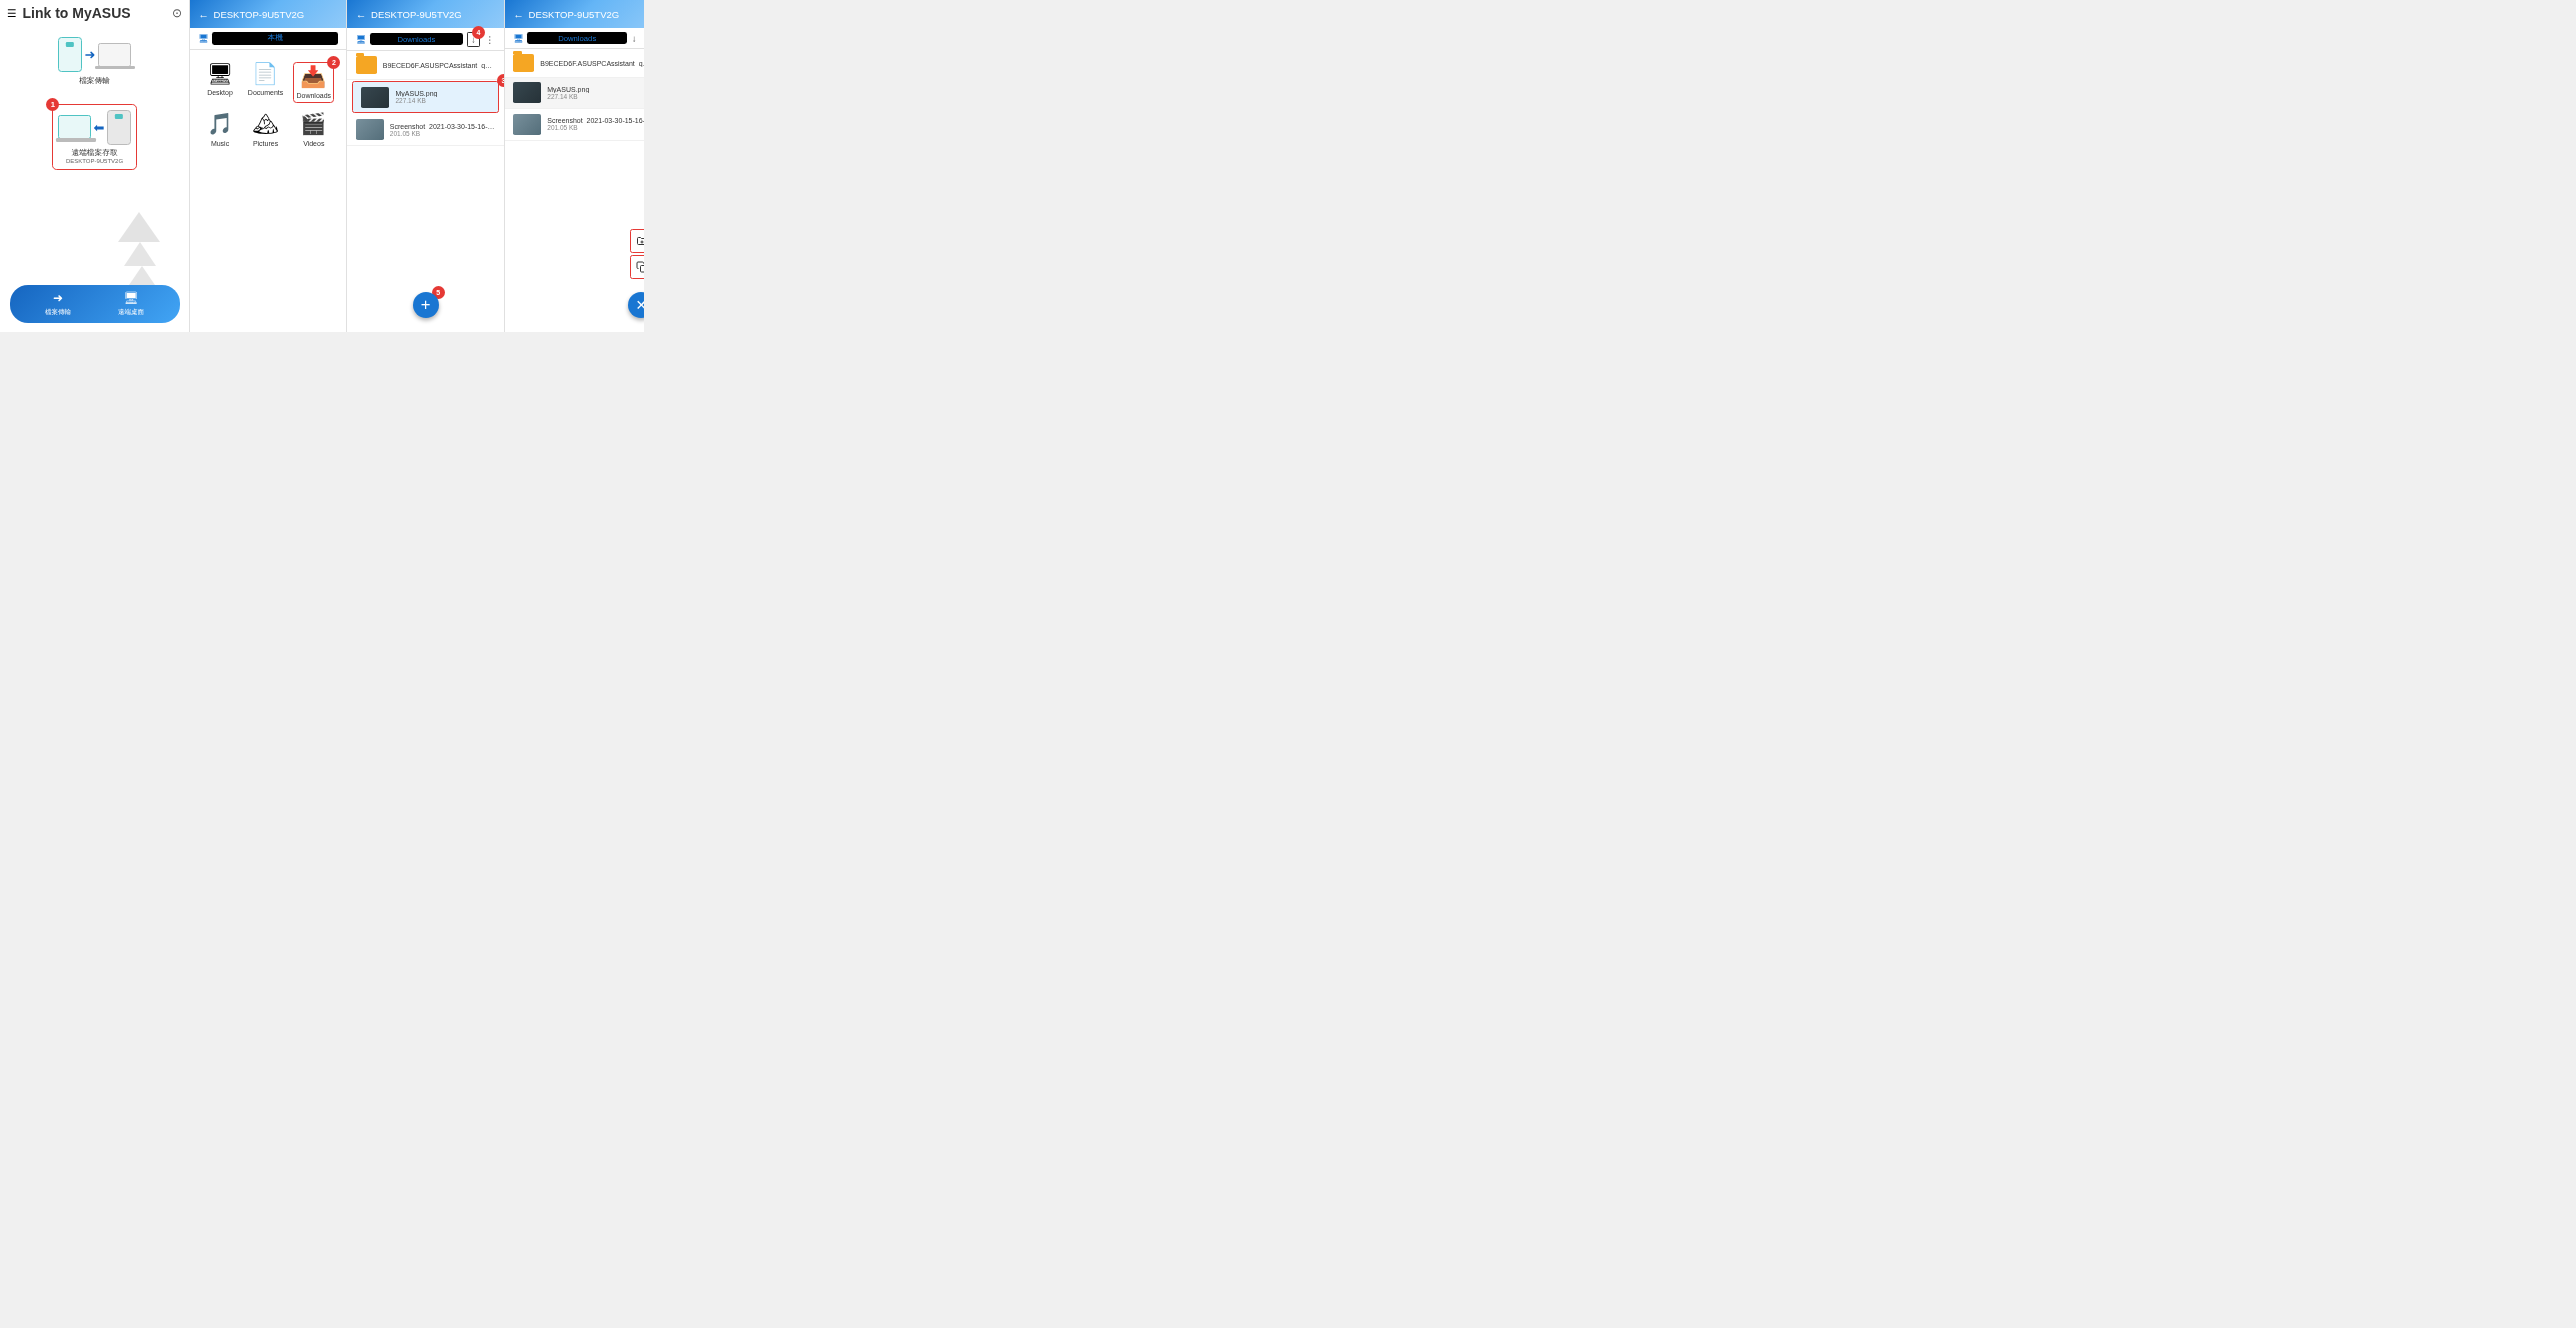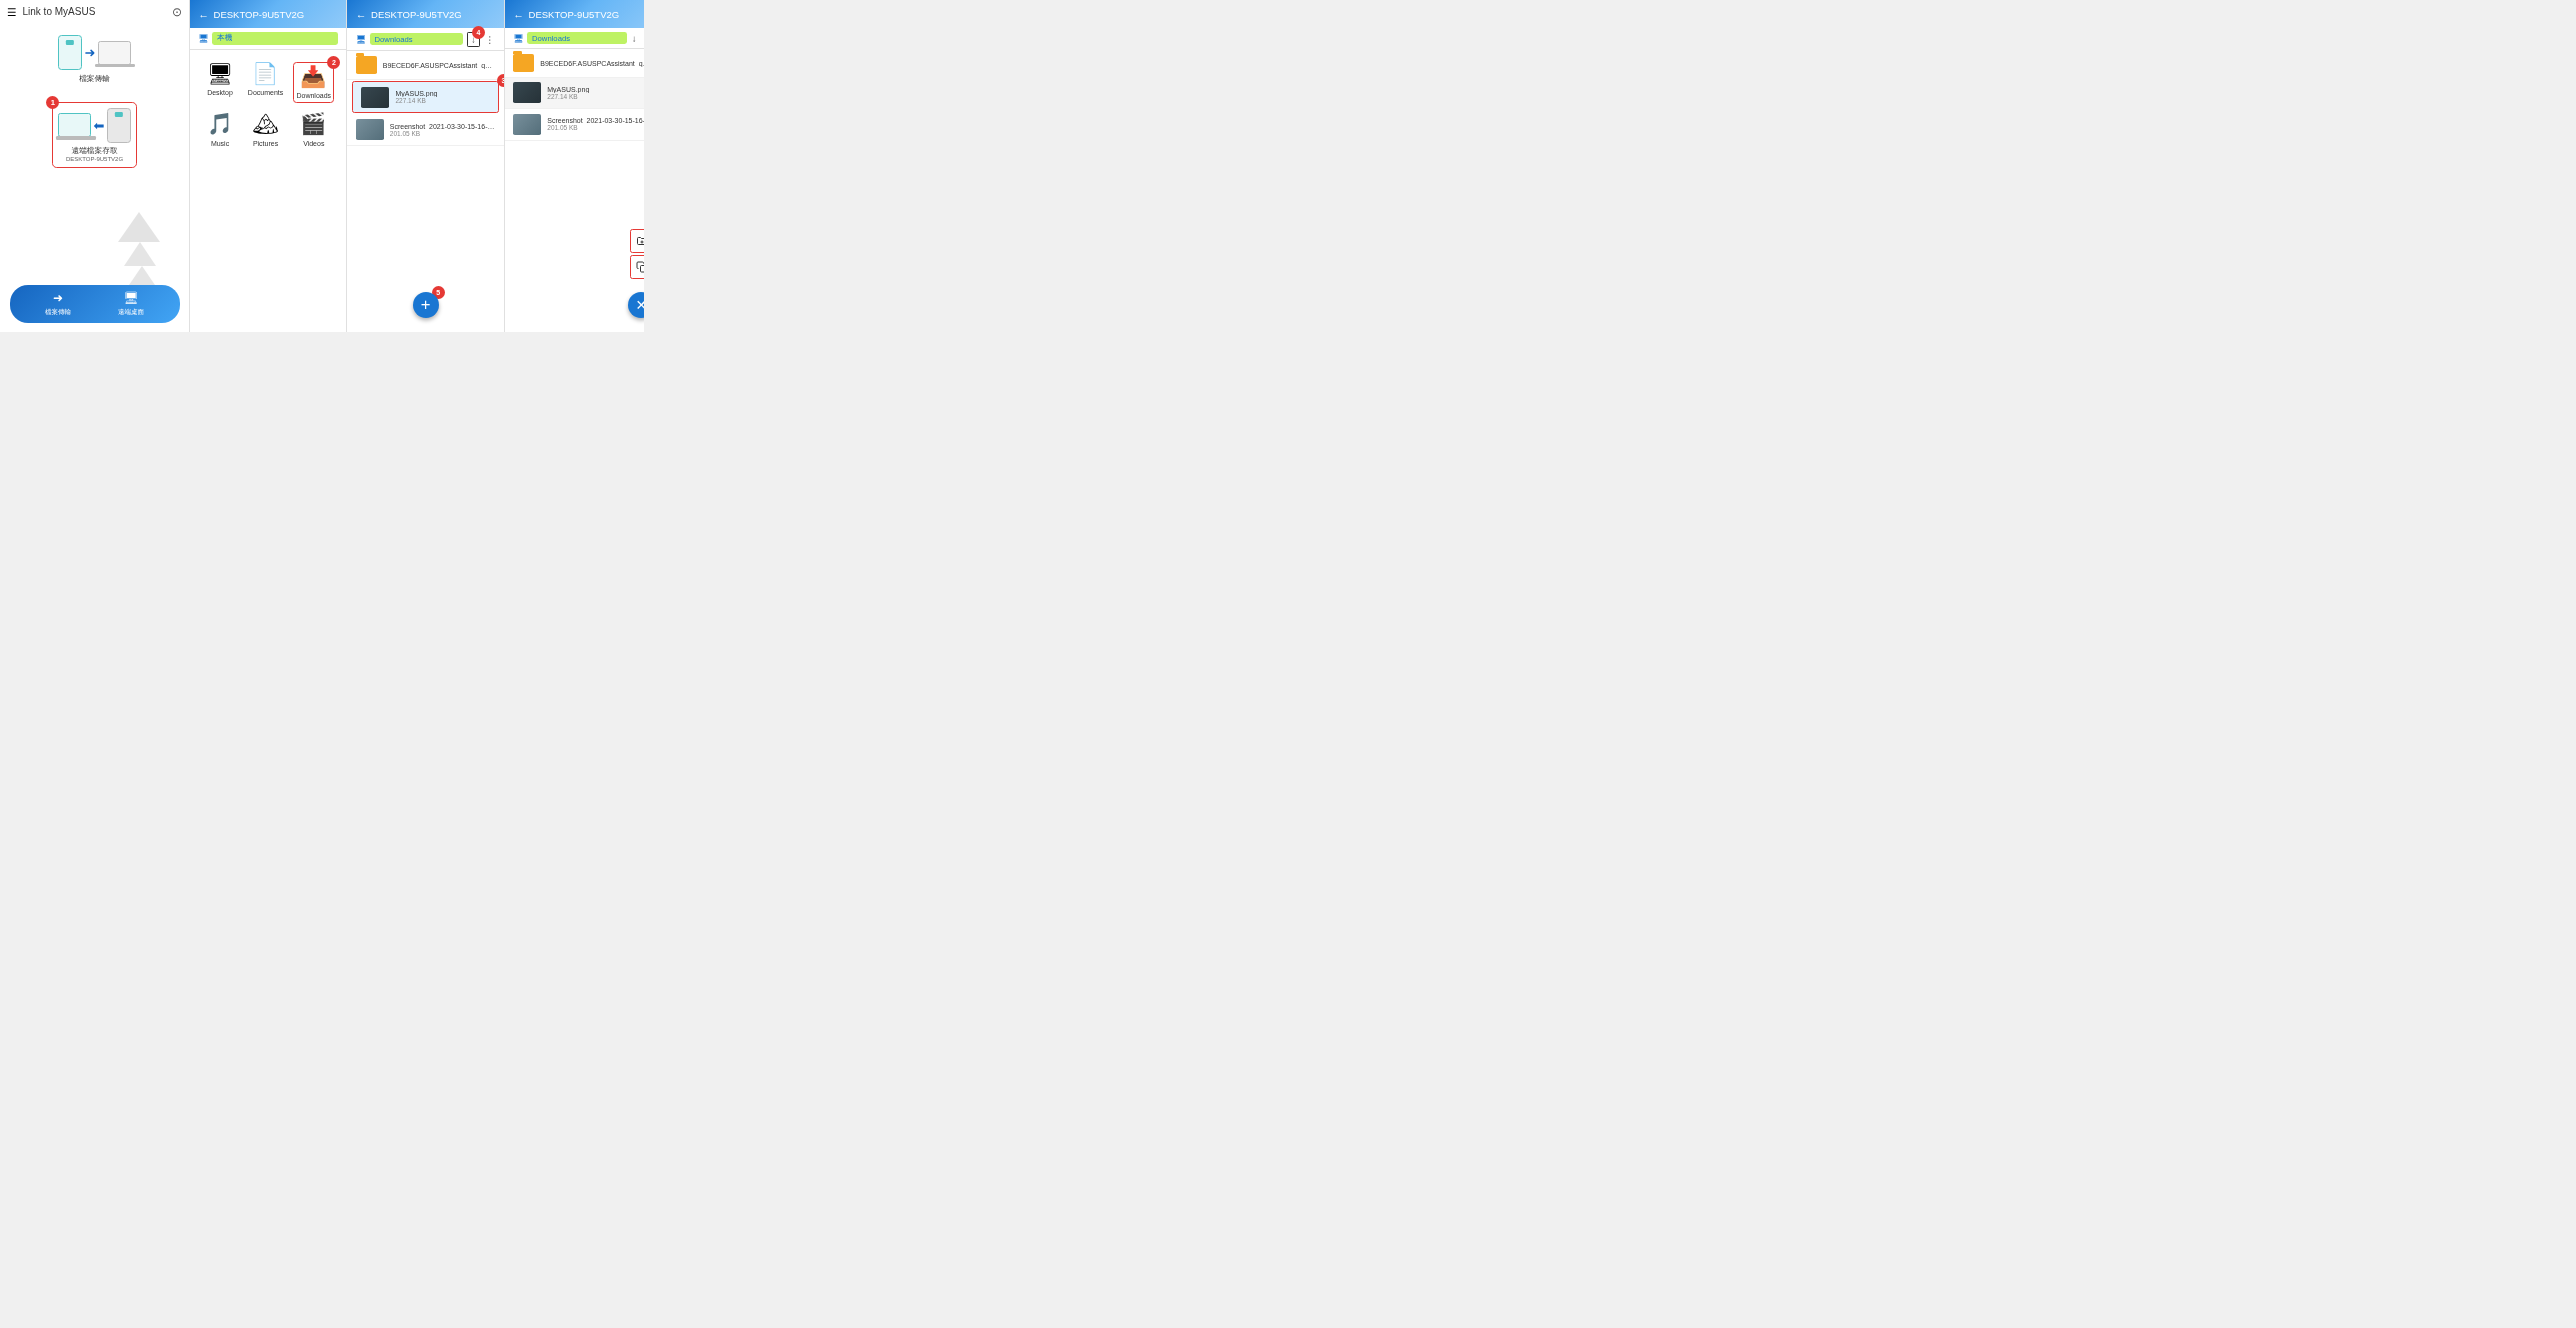--- a/index.html
+++ b/index.html
@@ -29,22 +29,23 @@
       padding: 4.7px 7px;
       gap: 6px;
     }
 
     .hamburger {
       font-size: 10.6px;
       cursor: pointer;
     }
 
     .app-title {
-      font-size: 10px;
+      font-size: 14px;
       color: #333;
+      font-weight: bold;
     }
 
     .profile-icon {
       margin-left: auto;
       font-size: 12px;
       color: #555;
     }
 
     .left-content {
       display: flex;
@@ -257,23 +258,24 @@
 
     .monitor-icon {
       color: #1976d2;
       font-size: 8.3px;
     }
 
     .subtitle-text {
       color: #1976d2;
       font-size: 7.7px;
       flex: 1;
-      background: #bef264;
+      background: #000000;
       padding: 1.8px 4.7px;
       border-radius: 2.4px;
+      text-align: center;
     }
 
     .action-btn {
       background: none;
       border: none;
       cursor: pointer;
       font-size: 9.5px;
       color: #555;
       padding: 1.2px;
     }

